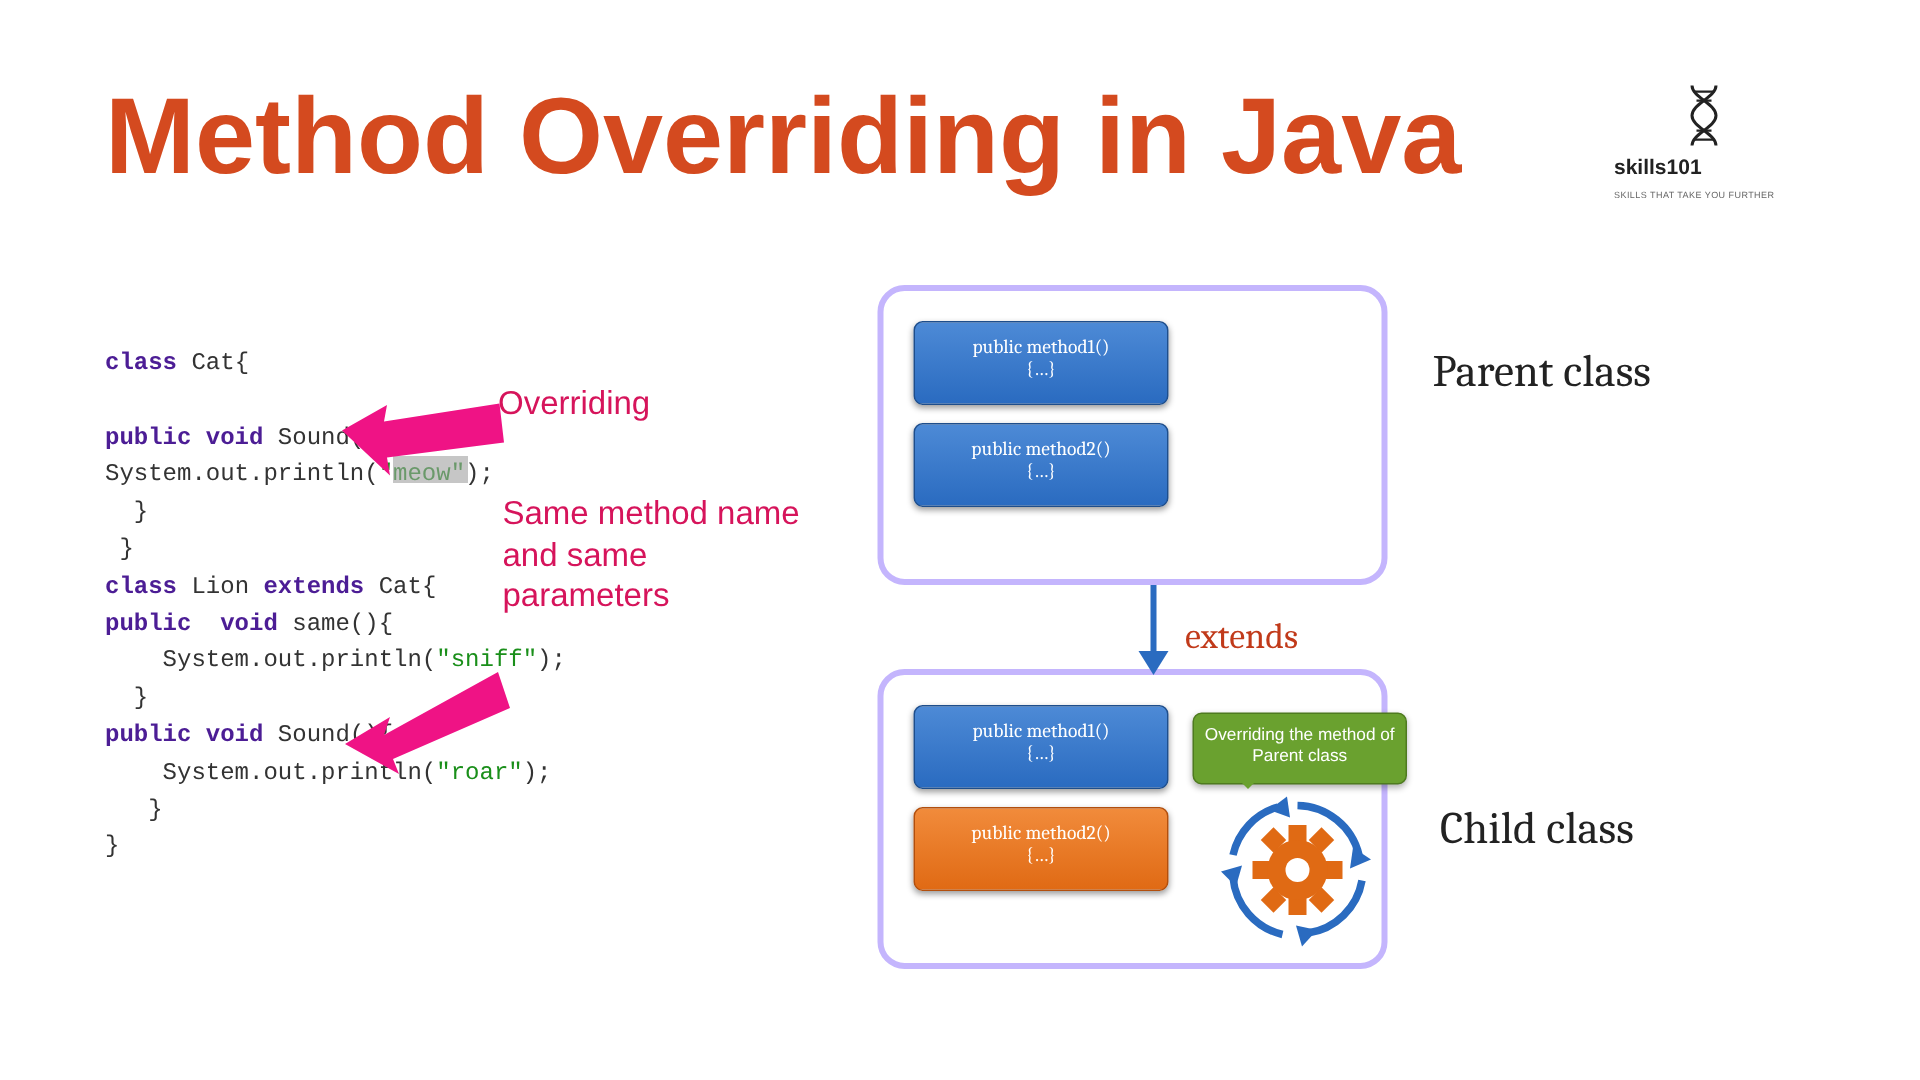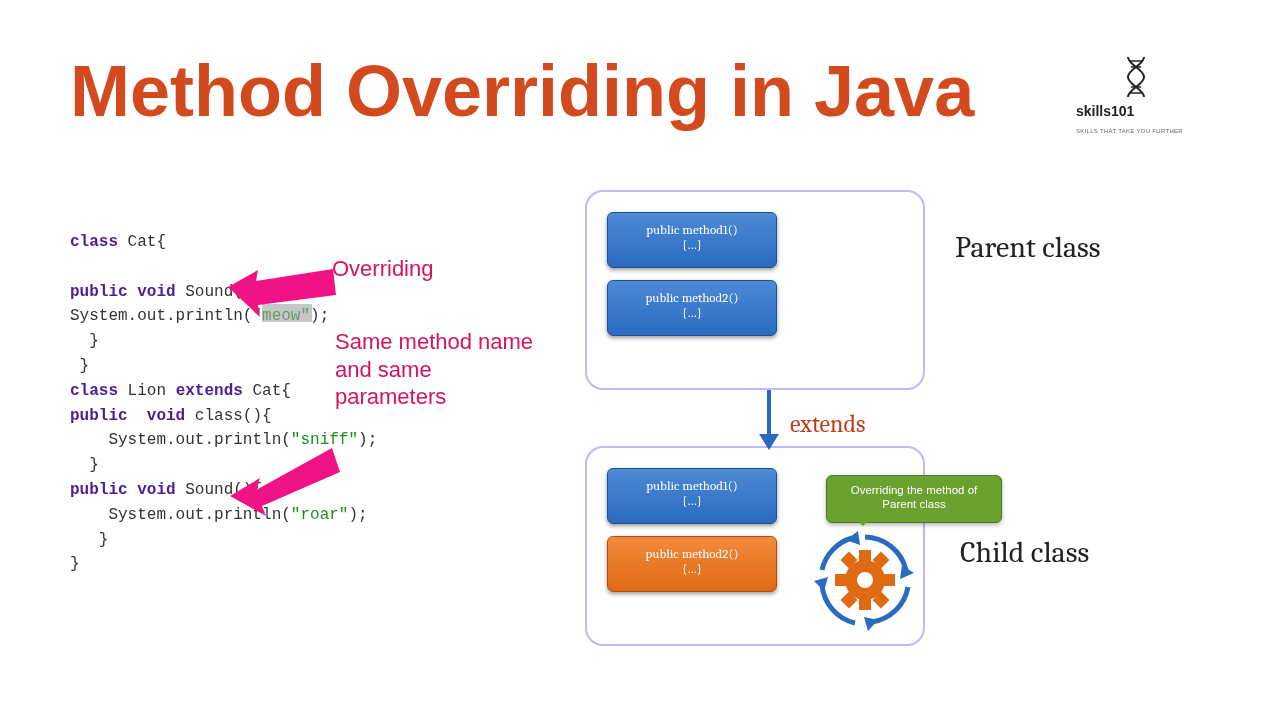--- a/index.html
+++ b/index.html
@@ -77,21 +77,21 @@
   .arrow-wrap { position: absolute; }
 
   
   .diagram {
     position: absolute;
     top: 190px;
     left: 585px;
     width: 640px;
   }
   .box {
-    border: 2px solid #c4b5fd;
+    border: 4px solid #c4b5fd;
     border-radius: 18px;
     padding: 14px;
     width: 340px;
     position: relative;
   }
   .parent-box { height: 200px; }
   .child-box  { height: 200px; margin-top: 56px; }
 
   .method-card {
     width: 170px;
@@ -136,32 +136,31 @@
   .extends-arrow {
     position: absolute;
     top: 388px;
     left: 755px;
   }
 
   .green-callout {
     position: absolute;
     top: 475px;
     left: 795px;
-    width: 176px;
+    width: 143px;
     background: #6aa12f;
     border: 1px solid #4e7b1f;
     border-radius: 6px;
     padding: 8px 6px 10px;
     color: #fff;
     font-family: "Segoe UI", Arial, sans-serif;
     font-size: 11.5px;
     text-align: center;
     line-height: 1.2;
     box-shadow: 0 2px 4px rgba(0,0,0,0.3);
-    margin-left: 31px;
   }
   .green-callout:after {
     content: "";
     position: absolute;
     bottom: -10px; left: 30px;
     border: 6px solid transparent;
     border-top-color: #6aa12f;
   }
 
   .gear-icon {
@@ -189,21 +188,21 @@
 </div>
 
 <div class="code">
   <div class="line"><span class="kw">class</span><span> Cat{</span></div>
   <div class="line">&nbsp;</div>
   <div class="line"><span class="kw">public void</span><span> Sound(){</span></div>
   <div class="line" style="position:relative;"><span>System.out.println(</span><span class="str">"meow"</span><span>);</span><span class="hl-meow"></span></div>
   <div class="line">  }</div>
   <div class="line"> }</div>
   <div class="line"><span class="kw">class</span><span> Lion </span><span class="kw">extends</span><span> Cat{</span></div>
-  <div class="line"><span class="kw">public  void</span><span> class(){</span></div>
+  <div class="line"><span class="kw">public  void</span><span> same(){</span></div>
   <div class="line"><span>    System.out.println(</span><span class="str">"sniff"</span><span>);</span></div>
   <div class="line">  }</div>
   <div class="line"><span class="kw">public void</span><span> Sound(){</span></div>
   <div class="line"><span>    System.out.println(</span><span class="str">"roar"</span><span>);</span></div>
   <div class="line">   }</div>
   <div class="line">}</div>
 </div>
 
 <div class="annot annot1">Overriding</div>
 <div class="annot annot2">Same method name and same parameters</div>

